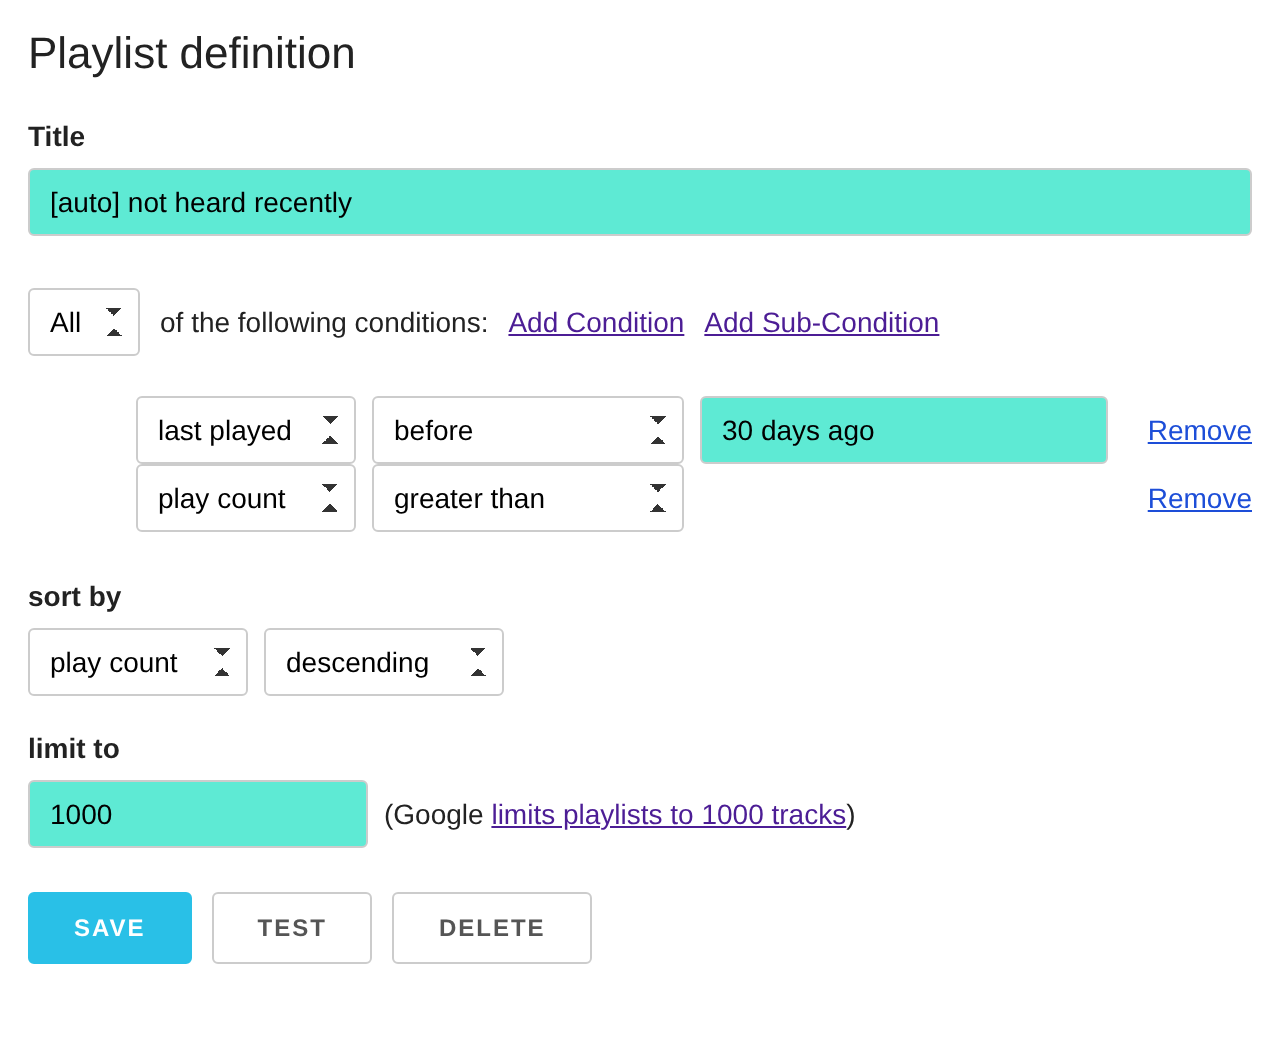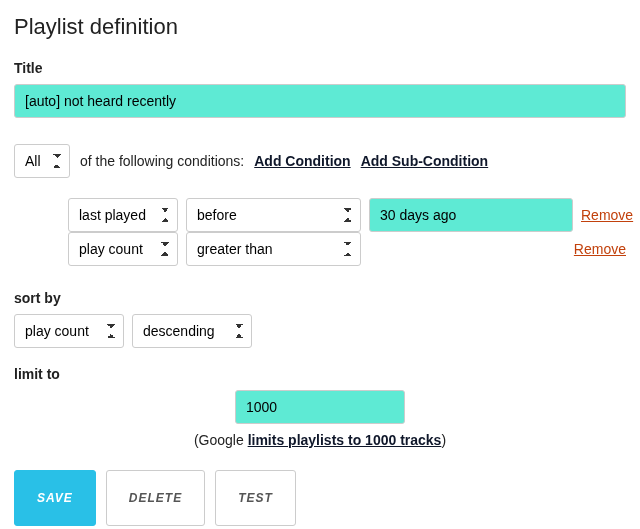--- a/index.html
+++ b/index.html
@@ -63,62 +63,60 @@
       linear-gradient(45deg, #333 40%, transparent 40%) 5px 9px / 5px 5px no-repeat;
   }
   .match-row {
     display: flex;
     align-items: center;
     gap: 10px;
     margin-bottom: 20px;
   }
   .match-text { font-size: 14px; }
   .link {
-    color: #0f172a;
+    color: #4c1d95;
     text-decoration: underline;
     cursor: pointer;
     font-size: 14px;
-    font-weight: bold;
   }
   .remove-link {
-    color: #c2410c;
+    color: #1d4ed8;
     text-decoration: underline;
     cursor: pointer;
     font-size: 14px;
   }
   .conditions { margin-left: 54px; margin-bottom: 24px; }
   .cond-row {
     display: flex;
     align-items: center;
     gap: 8px;
   }
   .cond-field select { width: 110px; }
-  .cond-op select { width: 175px; }
+  .cond-op select { width: 156px; }
   .cond-val input { width: 204px; }
   .cond-row .remove-link { margin-left: auto; }
   .sort-row { display:flex; gap:8px; margin-bottom:18px; }
   .sort-field select { width:110px; }
   .sort-dir select { width:120px; }
-  .limit-row { display:flex; align-items:center; gap:8px; margin-bottom:22px;flex-direction:column; }
+  .limit-row { display:flex; align-items:center; gap:8px; margin-bottom:22px; }
   .limit-row input { width:170px; }
   .limit-note { font-size:14px; color:#222; }
   .buttons { display:flex; gap:10px; }
   .btn {
     border: 1px solid #ccc;
     border-radius: 3px;
     background: #fff;
-    padding: 20px 22px;
+    padding: 10px 22px;
     font-size: 12px;
     font-weight: 700;
     letter-spacing: 1px;
     text-transform: uppercase;
     cursor: pointer;
     font-family: inherit;
     color: #555;
-    font-style: italic;
   }
   .btn-primary {
     background: #29c0e7;
     border-color: #29c0e7;
     color: #fff;
   }
 </style>
 </head>
 <body>
 
@@ -163,18 +161,18 @@
 <label class="label">limit to</label>
 <div class="limit-row">
   <input type="text" value="1000" style="">
   <span class="limit-note">
     <span>(Google </span><a class="link">limits playlists to 1000 tracks</a><span>)</span>
   </span>
 </div>
 
 <div class="buttons">
   <button class="btn btn-primary">Save</button>
+  <button class="btn">Test</button>
   <button class="btn">Delete</button>
-  <button class="btn">Test</button>
 </div>
 
 
 
 
 </body></html>

